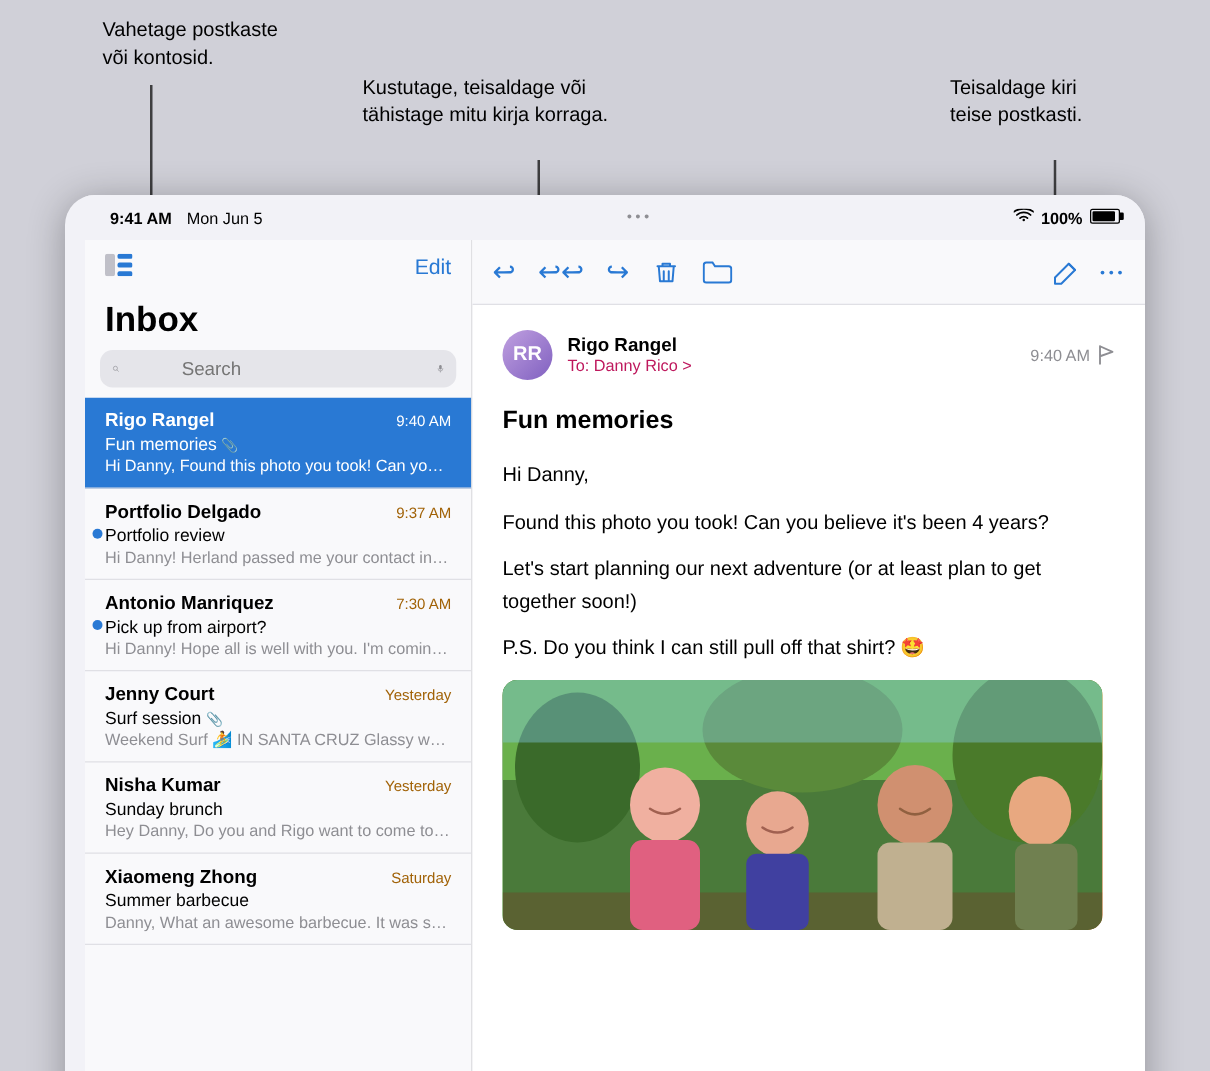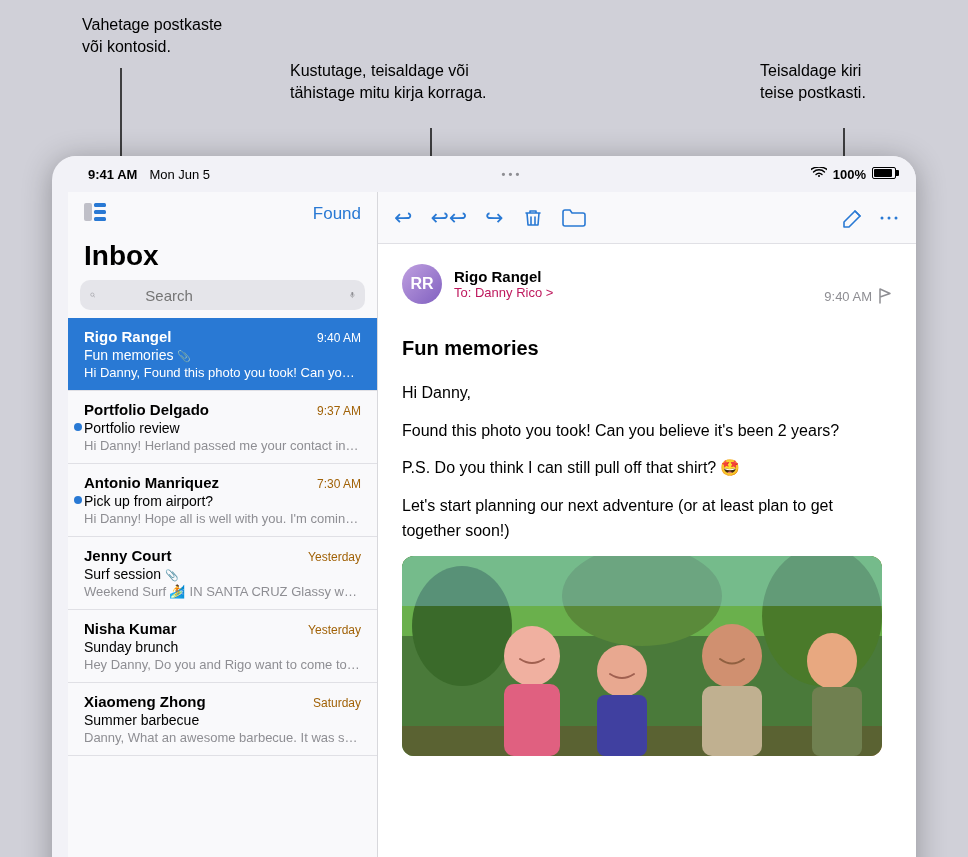--- a/index.html
+++ b/index.html
@@ -190,23 +190,23 @@
     .toolbar-right { display: flex; align-items: center; gap: 14px; }
 
     
     .email-content {
       flex: 1;
       padding: 20px 24px;
       overflow-y: auto;
     }
     .email-header-row {
       display: flex;
-      align-items: flex-end;
+      align-items: center;
       justify-content: space-between;
-      margin-bottom: 28px;
+      margin-bottom: 16px;
     }
     .email-header-left {
       display: flex;
       align-items: center;
       gap: 12px;
     }
     .avatar {
       width: 40px;
       height: 40px;
       border-radius: 50%;
@@ -346,21 +346,21 @@
 
       <div class="left-toolbar">
         <div style="cursor:pointer;">
           <svg width="22" height="18" viewBox="0 0 22 18" fill="none">
             <rect x="0" y="0" width="8" height="18" rx="2" fill="#c0c0c8"></rect>
             <rect x="10" y="0" width="12" height="4" rx="1.5" fill="#2979d4"></rect>
             <rect x="10" y="7" width="12" height="4" rx="1.5" fill="#2979d4"></rect>
             <rect x="10" y="14" width="12" height="4" rx="1.5" fill="#2979d4"></rect>
           </svg>
         </div>
-        <button style="background:none;border:none;color:#2979d4;font-size:17px;cursor:pointer;">Found</button>
+        <button style="background:none;border:none;color:#2979d4;font-size:17px;cursor:pointer;">Edit</button>
       </div>
 
       <div class="inbox-title">Inbox</div>
 
       <div class="search-bar">
         <svg width="16" height="16" viewBox="0 0 16 16" fill="none">
           <circle cx="7" cy="7" r="5" stroke="#8e8e93" stroke-width="1.5"></circle>
           <line x1="11" y1="11" x2="15" y2="15" stroke="#8e8e93" stroke-width="1.5" stroke-linecap="round"></line>
         </svg>
         <input type="text" placeholder="Search" style="">
@@ -498,23 +498,23 @@
             <span>9:40 AM</span>
             <svg width="14" height="16" viewBox="0 0 14 16" fill="none">
               <path d="M2 1v14M2 1l10 4.5L2 9" stroke="#8e8e93" stroke-width="1.5" stroke-linecap="round" stroke-linejoin="round"></path>
             </svg>
           </div>
         </div>
 
         <div class="email-body">
           <h2>Fun memories</h2>
           <p>Hi Danny,</p>
-          <p>Found this photo you took! Can you believe it's been 2 years?</p>
+          <p>Found this photo you took! Can you believe it's been 4 years?</p>
+          <p>Let's start planning our next adventure (or at least plan to get together soon!)</p>
           <p>P.S. Do you think I can still pull off that shirt? 🤩</p>
-          <p>Let's start planning our next adventure (or at least plan to get together soon!)</p>
 
           <div class="email-photo">
             
             <svg width="100%" height="200" viewBox="0 0 480 200" xmlns="http://www.w3.org/2000/svg">
 
               <rect width="480" height="200" fill="#4a7a3a"></rect>
               <rect width="480" height="80" fill="#6ab04c"></rect>
 
               <ellipse cx="60" cy="70" rx="50" ry="60" fill="#3a6a2a"></ellipse>
               <ellipse cx="420" cy="60" rx="60" ry="70" fill="#4a7a2a"></ellipse>

